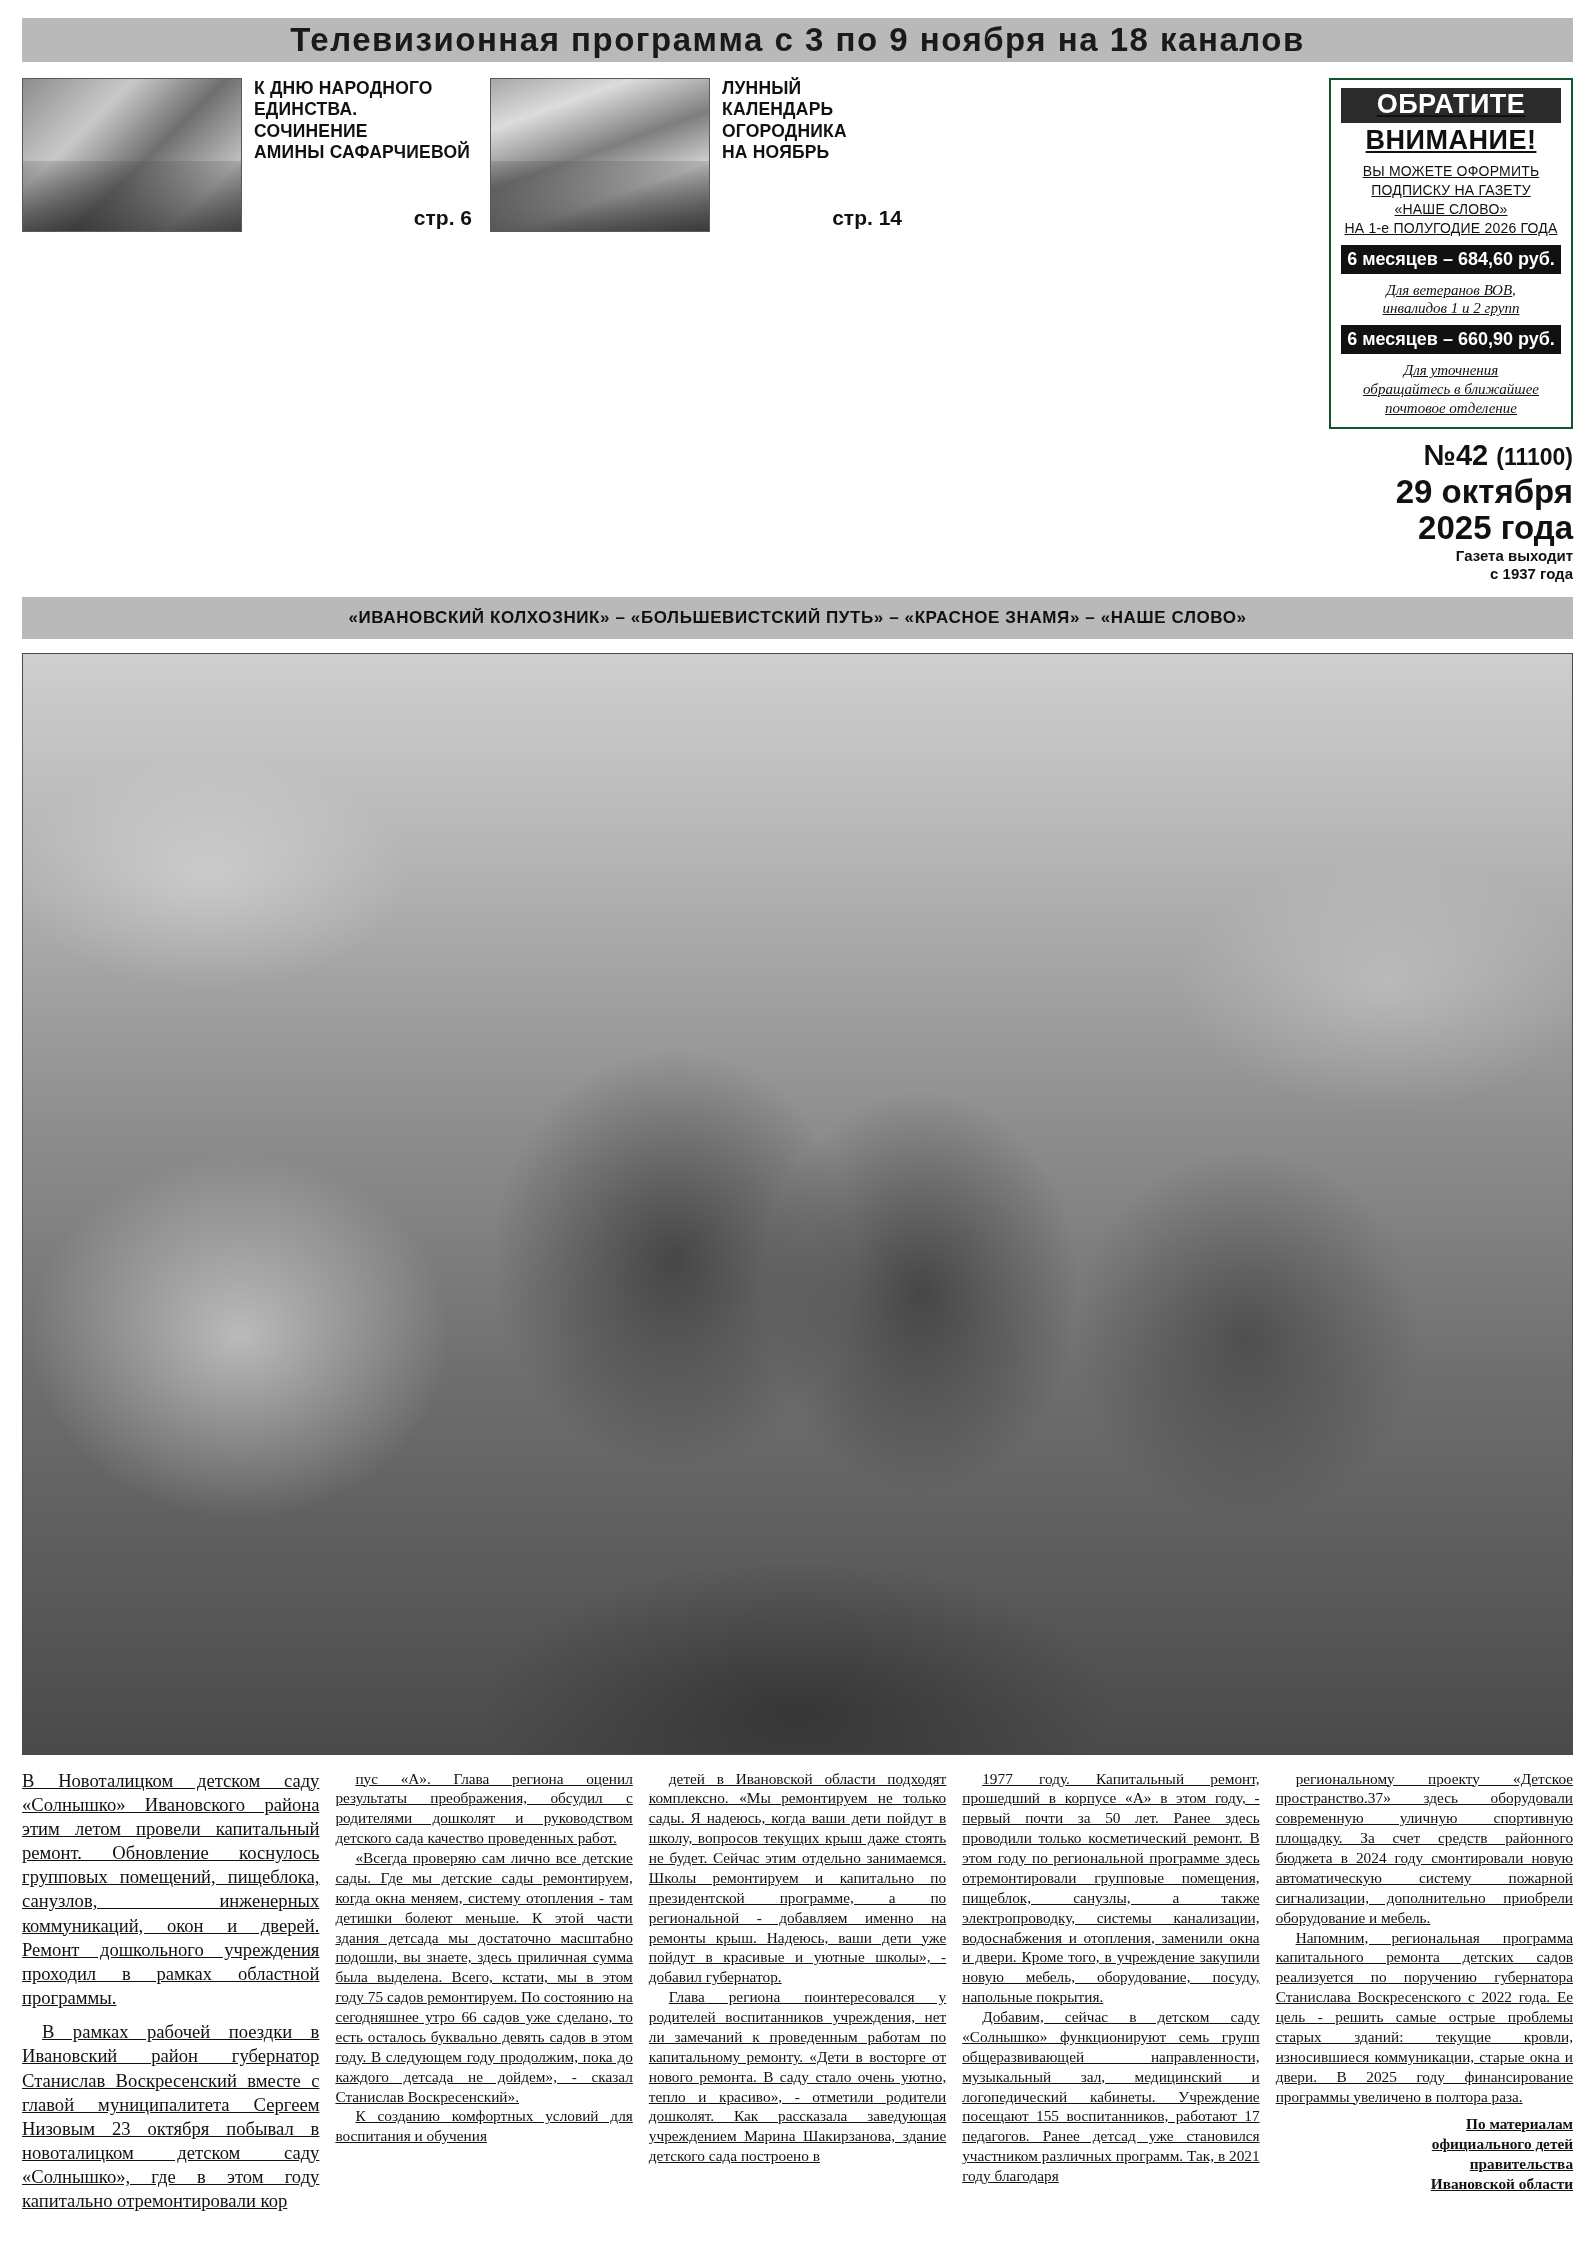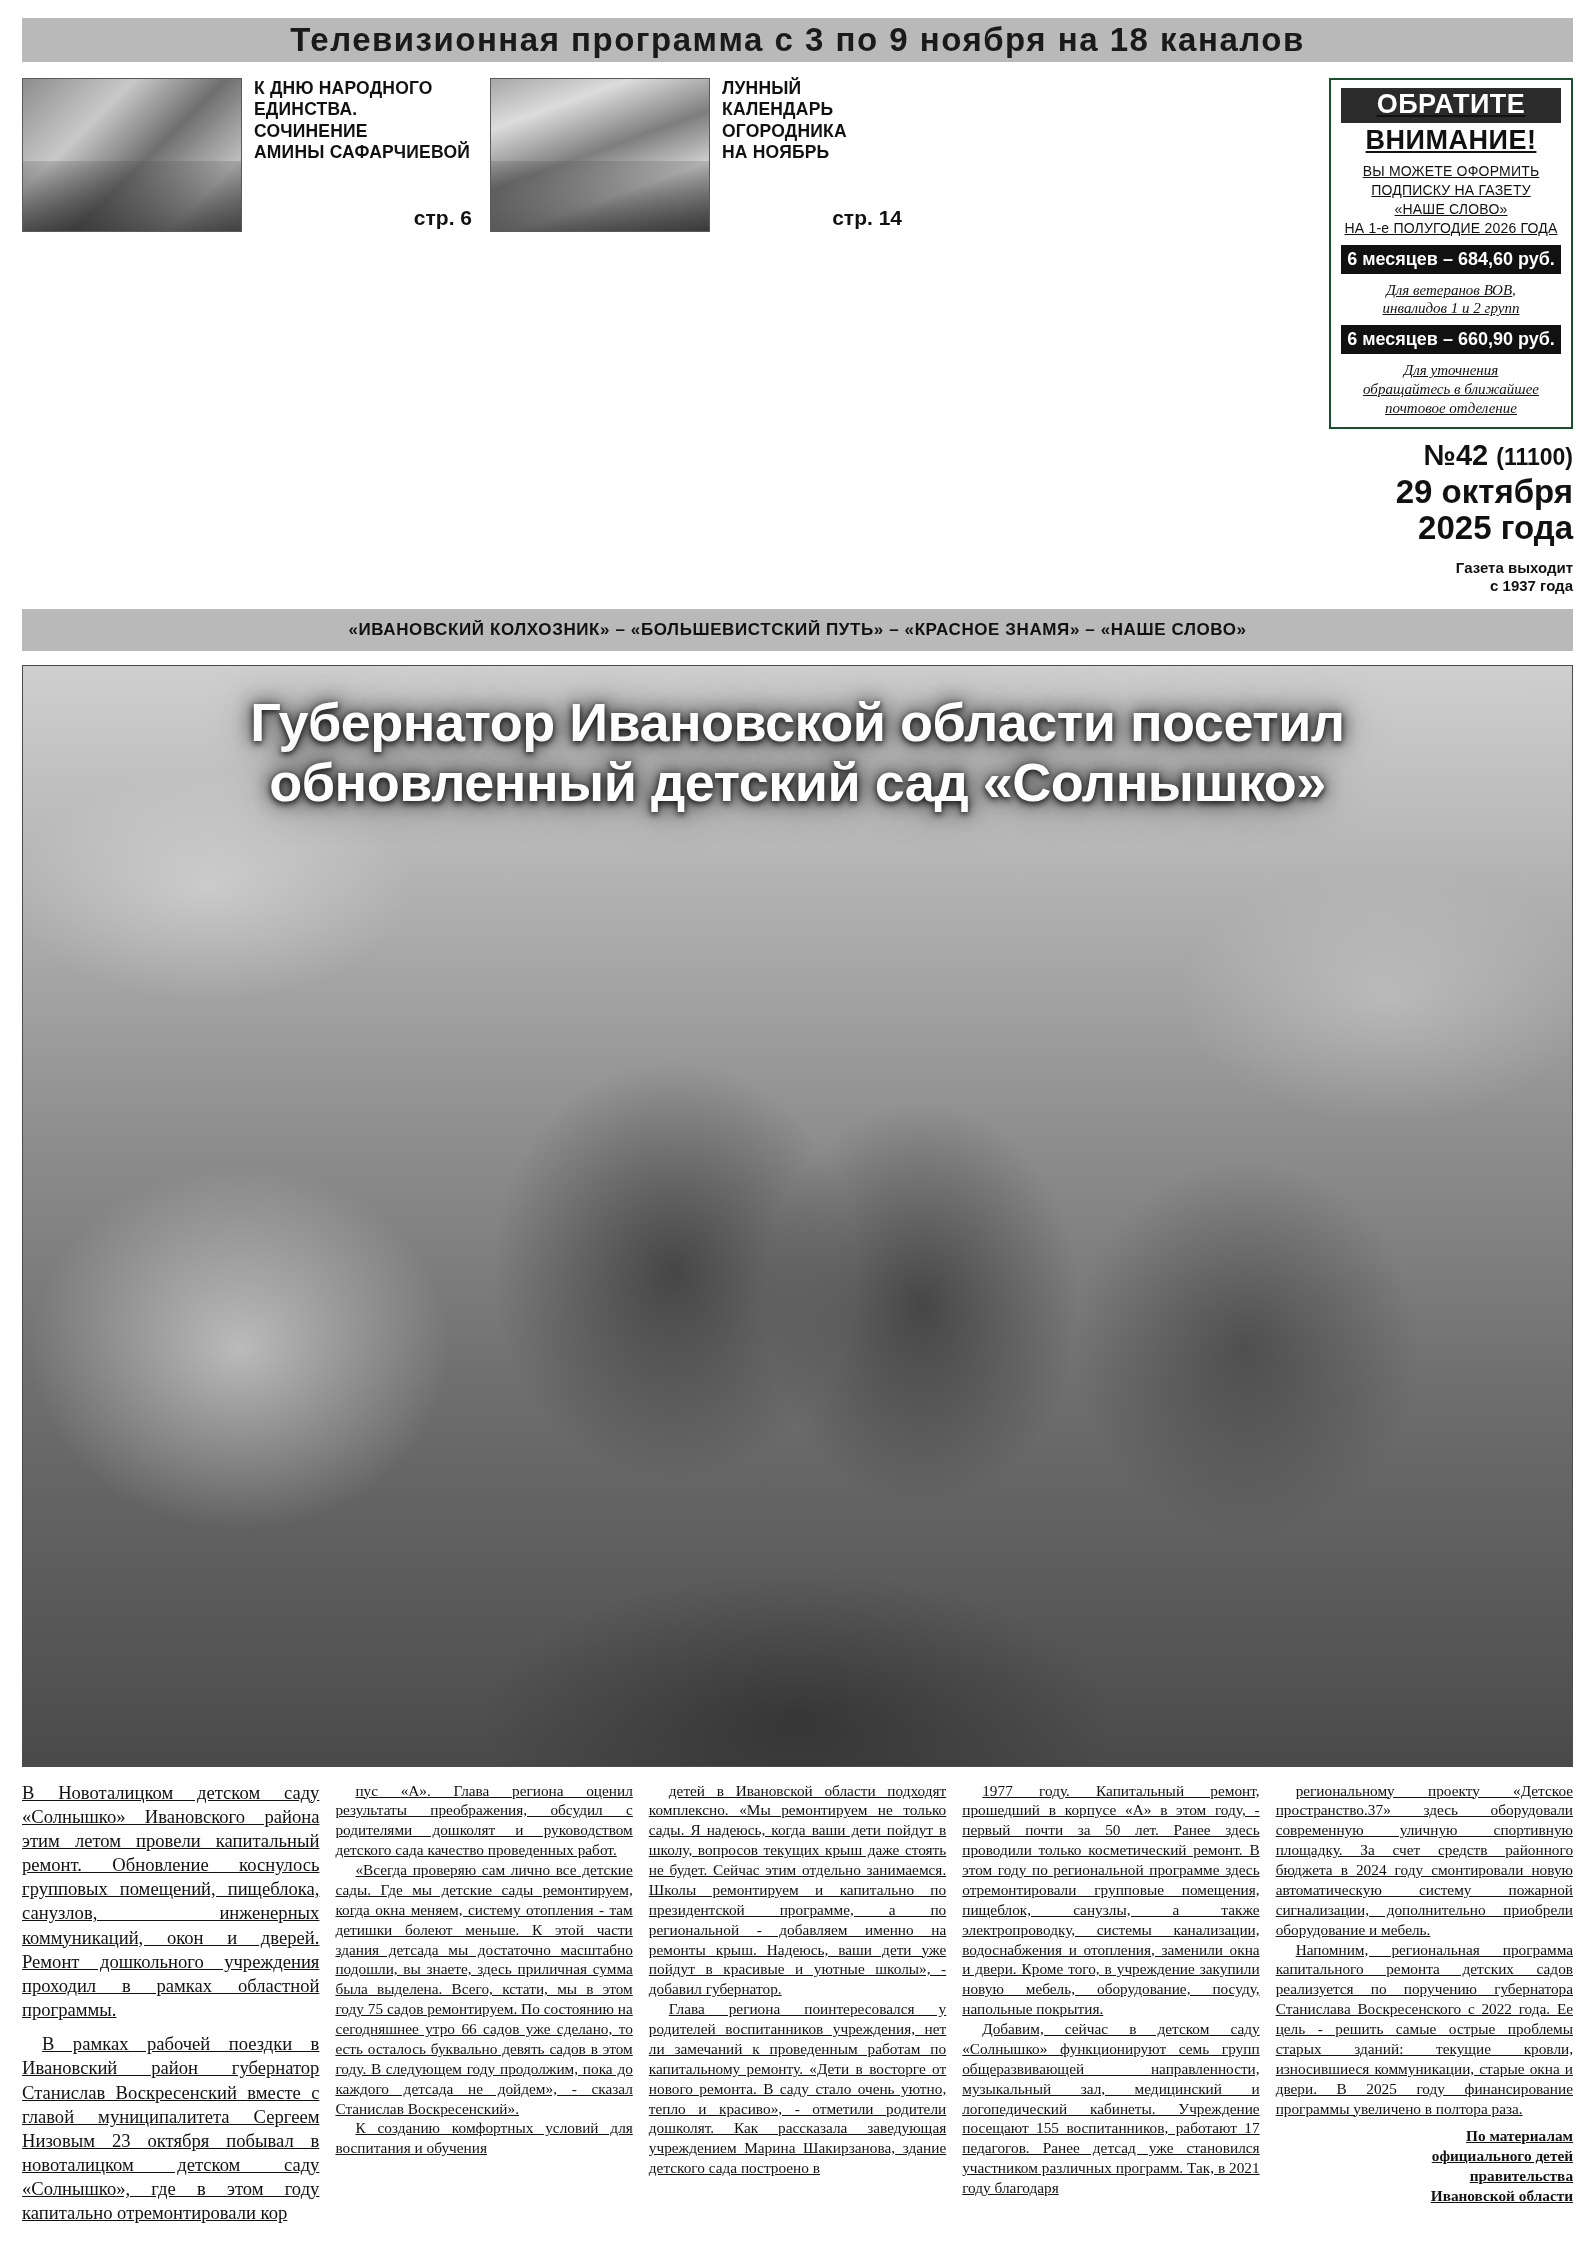--- a/index.html
+++ b/index.html
@@ -94,21 +94,21 @@
     font-family:"Liberation Serif",serif;font-weight:bold;font-style:italic;
     font-size:124px;line-height:.95;letter-spacing:-2px;color:#111;
     margin-top:-4px;
   }
   .mast-right{
     margin-left:auto;text-align:right;padding-bottom:6px;
   }
   .issue{font-family:"Liberation Sans",sans-serif;font-weight:bold;font-size:29px;}
   .issue .small{font-size:23px;}
   .date{font-family:"Liberation Sans",sans-serif;font-weight:bold;font-size:33px;line-height:1.08;margin-top:2px;}
-  .since{font-family:"Liberation Sans",sans-serif;font-weight:bold;font-size:15px;line-height:1.2;margin-top:13px;}
+  .since{font-family:"Liberation Sans",sans-serif;font-weight:bold;font-size:15px;line-height:1.2;margin-top:1px;}
 
   .historyband{
     margin:8px 22px 0 22px;background:#b9b9b9;height:42px;
     display:flex;align-items:center;justify-content:center;
   }
   .historyband span{
     font-family:"Liberation Sans",sans-serif;font-weight:bold;font-size:17px;letter-spacing:.6px;
   }
 
   
@@ -208,22 +208,20 @@
 с 1937 года</div>
     </div>
   </div>
 
   <div class="historyband">
     <span>«ИВАНОВСКИЙ  КОЛХОЗНИК» – «БОЛЬШЕВИСТСКИЙ  ПУТЬ» – «КРАСНОЕ  ЗНАМЯ» – «НАШЕ  СЛОВО»</span>
   </div>
 
   <div class="hero">
     <div class="hero-blotches"></div>
-    <div class="hero-title" style="white-space:pre-line">Губернатор Ивановской области посетил
-обновленный детский сад «Солнышко»</div>
   </div>
 
   <div class="article">
     <div class="col lead">
       <p>В Новоталицком детском саду «Солнышко» Ивановского района этим летом провели капитальный ремонт. Обновление коснулось групповых помещений, пищеблока, санузлов, инженерных коммуникаций, окон и дверей. Ремонт дошкольного учреждения проходил в рамках областной программы.</p>
       <p class="ind">В рамках рабочей поездки в Ивановский район губернатор Станислав Воскресенский вместе с главой муниципалитета Сергеем Низовым 23 октября побывал в новоталицком детском саду «Солнышко», где в этом году капитально отремонтировали кор</p>
     </div>
     <div class="col">
       <p>пус «А». Глава региона оценил результаты преображения, обсудил с родителями дошколят и руководством детского сада качество проведенных работ.</p>
       <p>«Всегда проверяю сам лично все детские сады. Где мы детские сады ремонтируем, когда окна меняем, систему отопления - там детишки болеют меньше. К этой части здания детсада мы достаточно масштабно подошли, вы знаете, здесь приличная сумма была выделена. Всего, кстати, мы в этом году 75 садов ремонтируем. По состоянию на сегодняшнее утро 66 садов уже сделано, то есть осталось буквально девять садов в этом году. В следующем году продолжим, пока до каждого детсада не дойдем», - сказал Станислав Воскресенский».</p>

